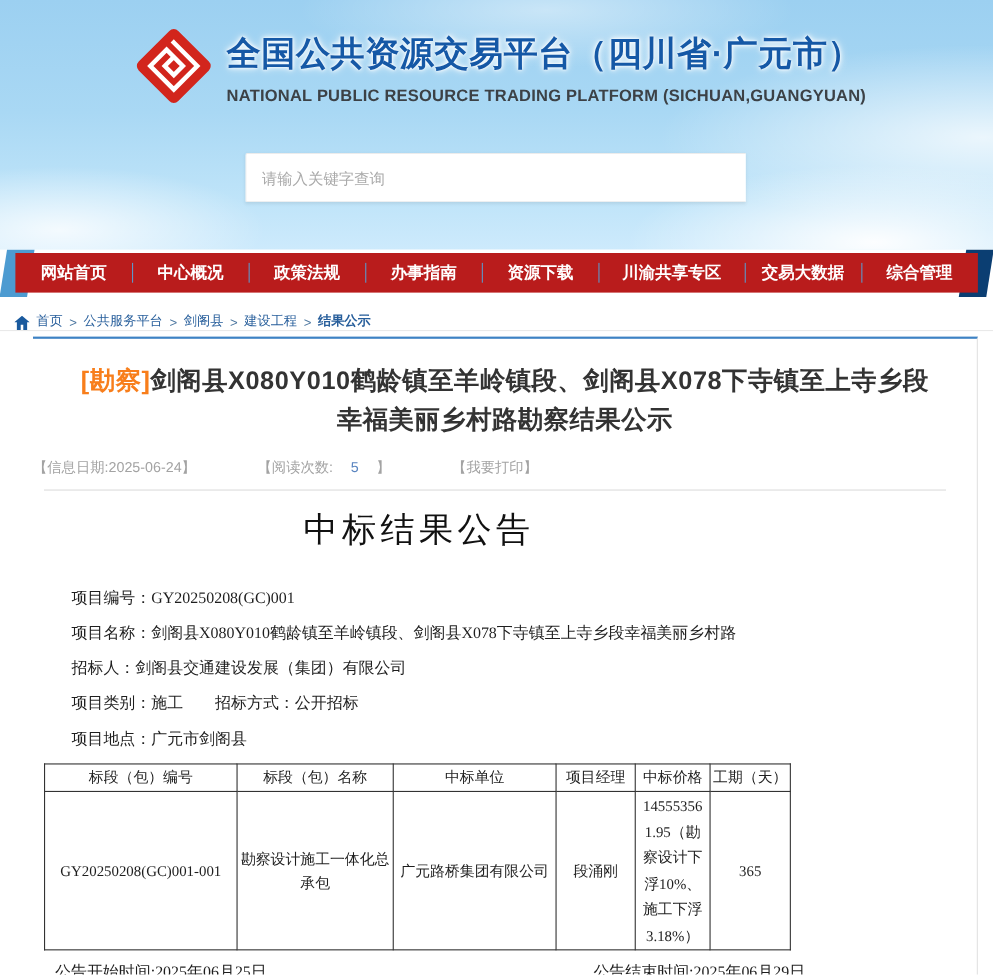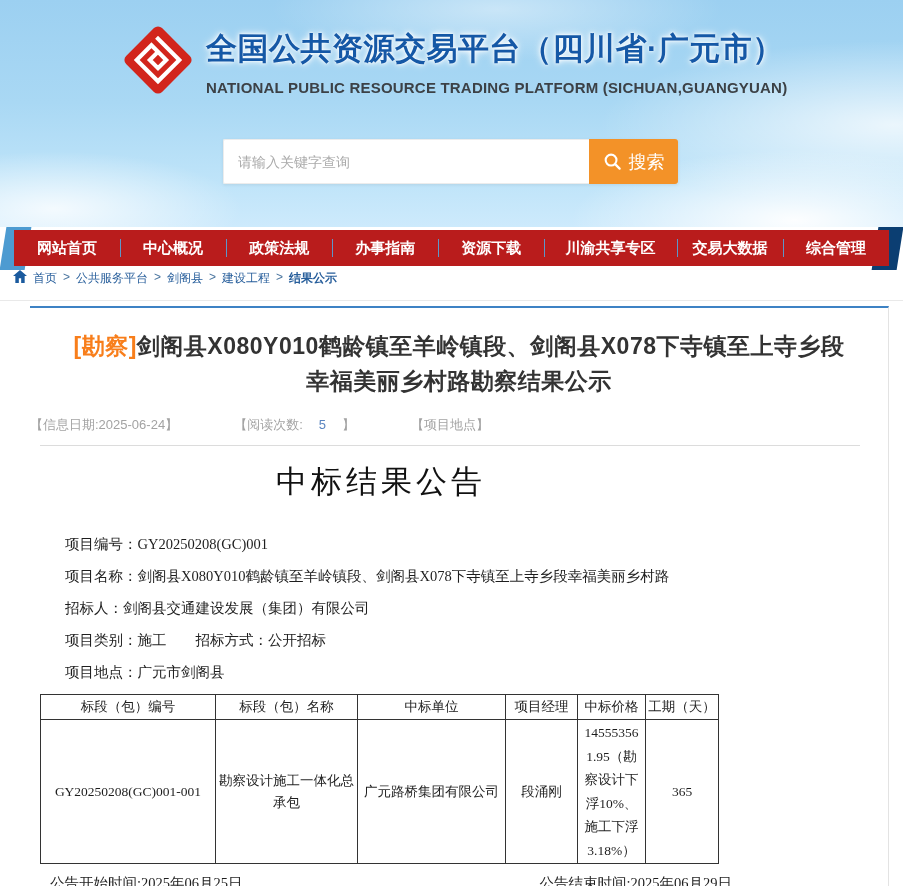--- a/index.html
+++ b/index.html
@@ -57,21 +57,21 @@
     flex:1; position:relative; display:flex; align-items:center; justify-content:center;
     color:#fff; font-size:15px; font-weight:bold; cursor:pointer; white-space:nowrap;
   }
   .nav-item.wide { flex:1.25; }
   .nav-item + .nav-item::before {
     content:""; position:absolute; left:0; top:9px; bottom:9px; width:1px; background:#5e96c8;
   }
 
   
   .breadcrumb {
-    height:31px; display:flex; align-items:flex-start; gap:6px;
+    height:31px; display:flex; align-items:flex-end; gap:6px;
     padding-left:13px; font-size:12px; color:#275e9b; background:#fff;
     border-bottom:1px solid #e9e9e9;
   }
   .crumb { cursor:pointer; }
   .crumb-sep { color:#4a759f; }
   .crumb-last { font-weight:bold; cursor:default; }
 
   
   .content {
     margin:5px 14px 0 30px; height:647px;
@@ -128,29 +128,20 @@
       <rect x="19" y="19" width="62" height="62" rx="7" fill="#d2251c" transform="rotate(45 50 50)"></rect>
       <path d="M50 24 L76 50 L50 76 L24 50 L42 32 L60 50 L50 60 L40 50 L50 40 L55 45" fill="none" stroke="#ffffff" stroke-width="5" stroke-linecap="square"></path>
     </svg>
   </div>
   <div class="title-block">
     <h1 class="site-title">全国公共资源交易平台（四川省·广元市）</h1>
     <div class="site-subtitle">NATIONAL PUBLIC RESOURCE TRADING PLATFORM (SICHUAN,GUANGYUAN)</div>
   </div>
   <div class="search-row">
     <input class="search-input" type="text" placeholder="请输入关键字查询" style="">
-    <button class="search-btn">
-      <span style="display:inline-flex;">
-        <svg width="19" height="19" viewBox="0 0 20 20">
-          <circle cx="8.5" cy="8.5" r="5.7" fill="none" stroke="#fff" stroke-width="2.2"></circle>
-          <line x1="12.8" y1="12.8" x2="17.5" y2="17.5" stroke="#fff" stroke-width="2.4" stroke-linecap="round"></line>
-        </svg>
-      </span>
-      <span>搜索</span>
-    </button>
   </div>
 </div>
 
 <div class="nav-wrap">
   <div class="fold-left"></div>
   <div class="fold-right"></div>
   <nav class="nav-bar">
     <div class="nav-item">网站首页</div>
     <div class="nav-item">中心概况</div>
     <div class="nav-item">政策法规</div>
@@ -181,21 +172,21 @@
 
 <div class="content">
 
   <h2 class="art-title">
     <span class="art-tag">[勘察]</span><span>剑阁县X080Y010鹤龄镇至羊岭镇段、剑阁县X078下寺镇至上寺乡段幸福美丽乡村路勘察结果公示</span>
   </h2>
 
   <div class="meta-row">
     <span class="meta-item">【信息日期:2025-06-24】</span>
     <span class="meta-item"><span>【阅读次数:</span><span class="read-count">5</span><span>】</span></span>
-    <span class="meta-item print-link">【项目地点】</span>
+    <span class="meta-item print-link">【我要打印】</span>
   </div>
 
   <hr class="divider">
 
   <div class="article">
     <h3 class="article-heading">中标结果公告</h3>
 
     <div class="fields">
       <div class="field-line">项目编号：GY20250208(GC)001</div>
       <div class="field-line">项目名称：剑阁县X080Y010鹤龄镇至羊岭镇段、剑阁县X078下寺镇至上寺乡段幸福美丽乡村路</div>

